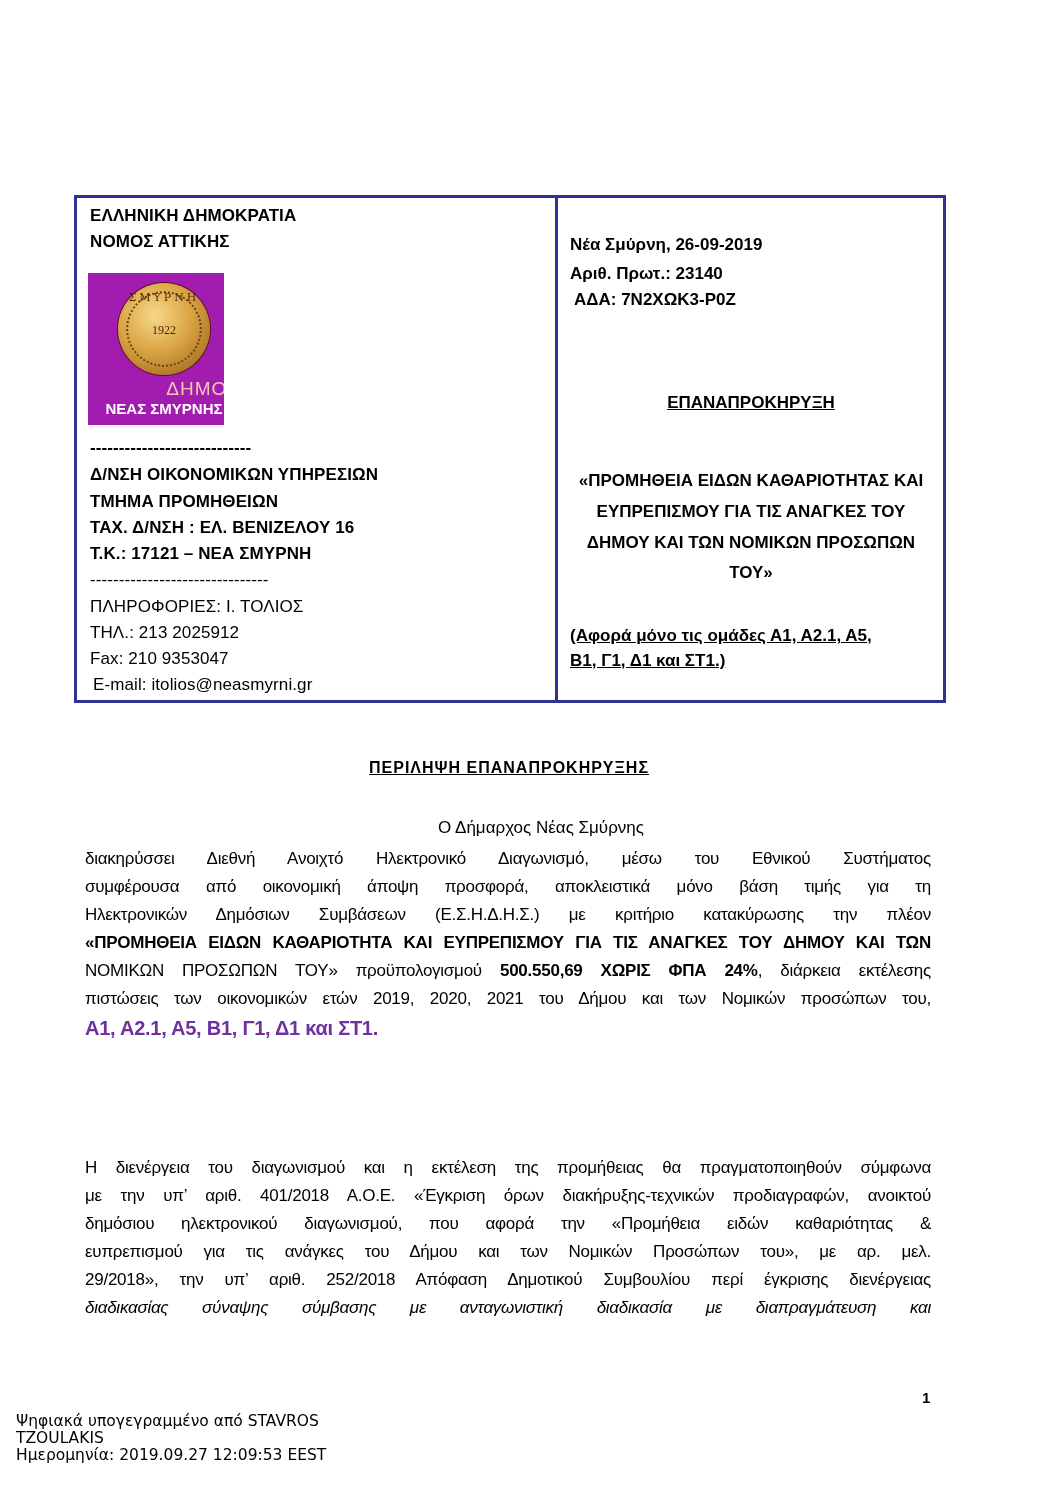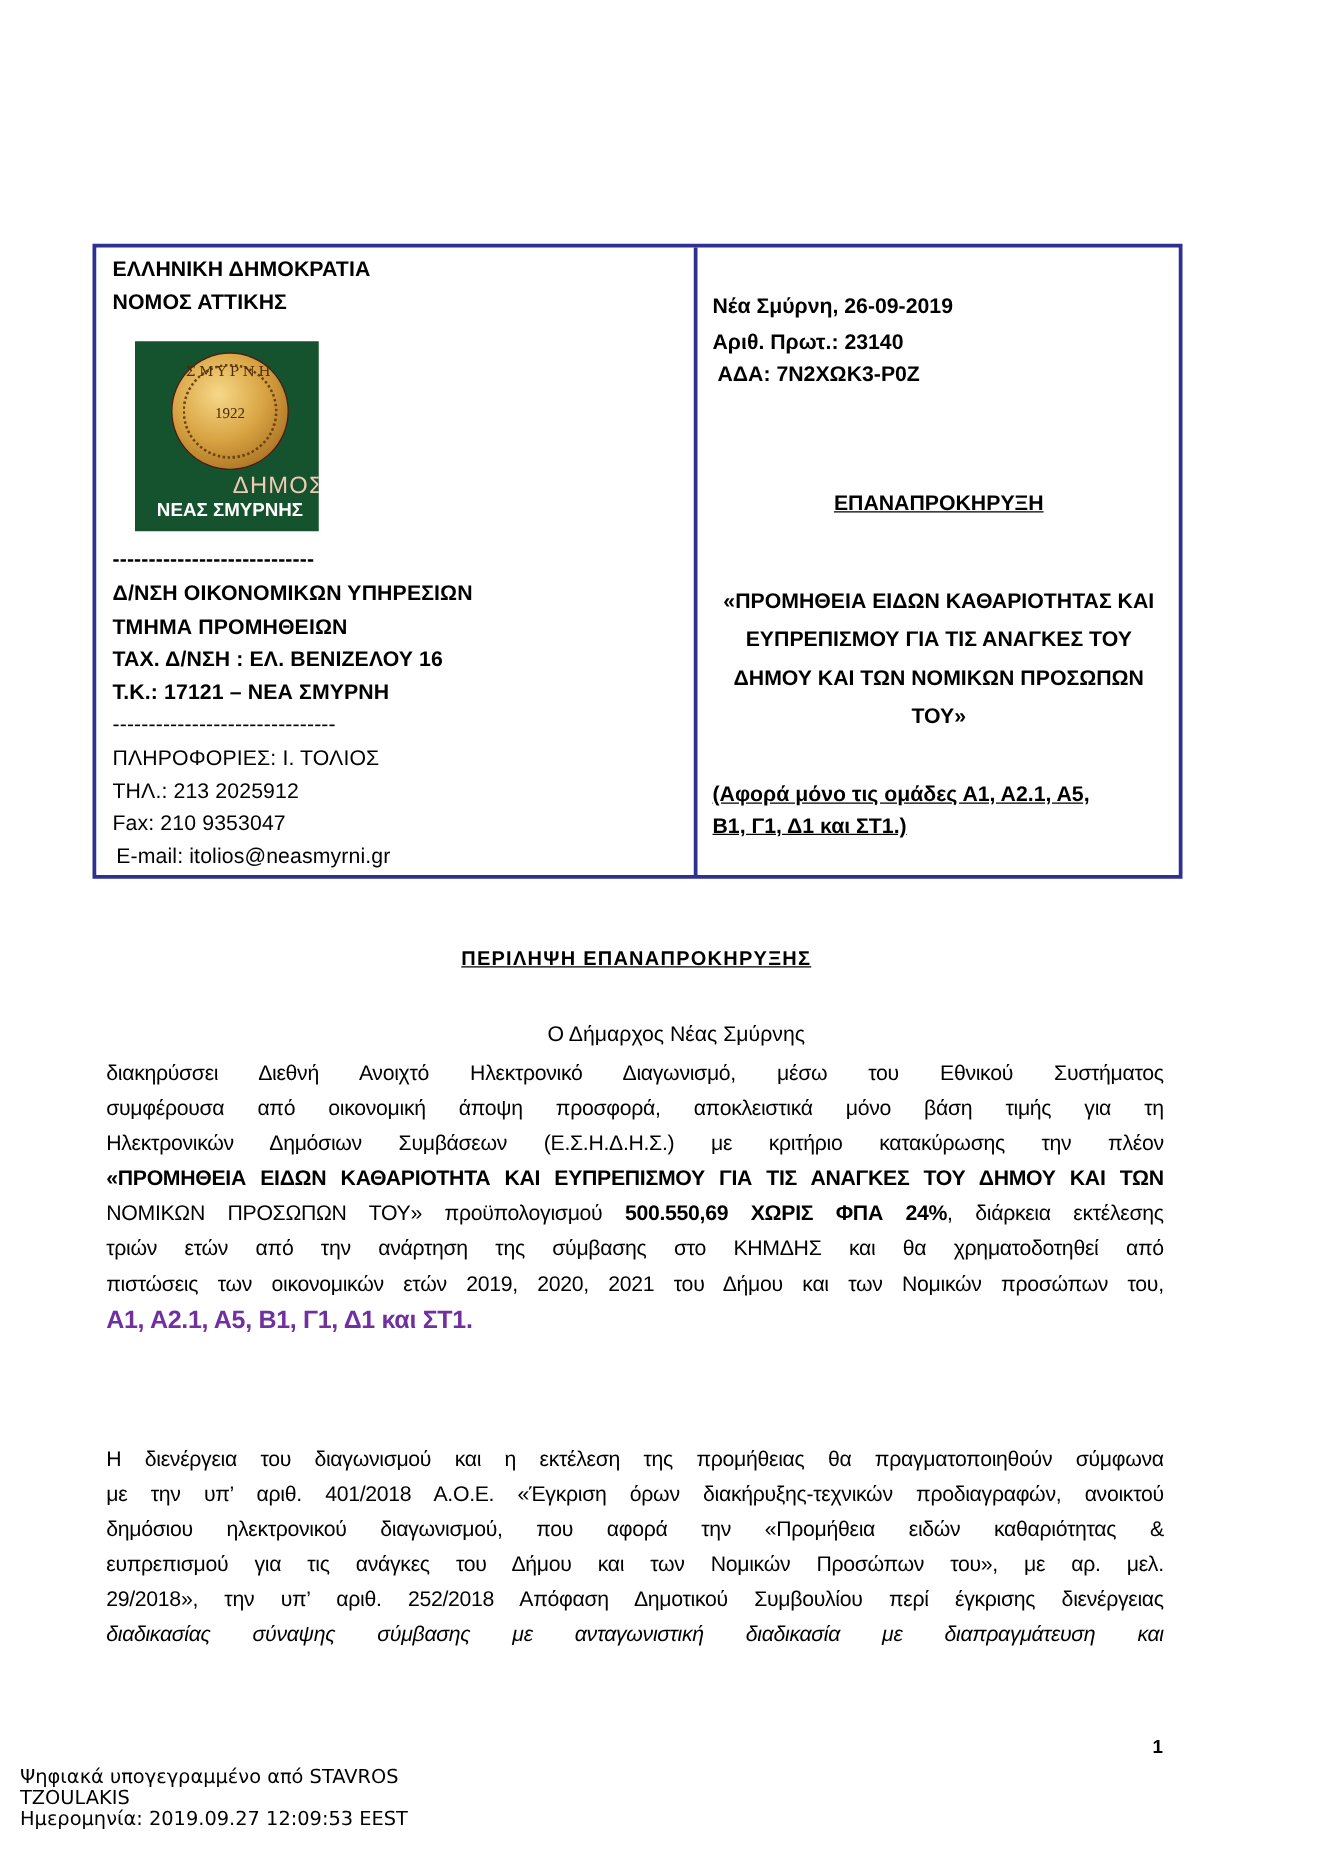--- a/index.html
+++ b/index.html
@@ -8,22 +8,22 @@
 
   .header-box { position: absolute; left: 74px; top: 195px; width: 866px; height: 502px;
                 border: 3px solid #2e3192; display: flex; }
   .left-col { width: 478px; border-right: 3px solid #2e3192; position: relative; }
   .right-col { flex: 1; position: relative; }
 
   .hl { position: absolute; left: 13px; font-weight: bold; font-size: 17px; line-height: 20px;
         white-space: nowrap; letter-spacing: 0.1px; }
   .hl.normal { font-weight: normal; }
 
-  .logo { position: absolute; left: 11px; top: 75px; width: 147px; height: 152px;
-          background: #14532d; overflow: hidden; margin-left: 20px; }
+  .logo { position: absolute; left: 11px; top: 75px; width: 136px; height: 152px;
+          background: #a21caf; overflow: hidden; }
   .coin { position: absolute; left: 30px; top: 10px; width: 92px; height: 92px; border-radius: 50%;
           background: radial-gradient(circle at 40% 35%, #f6d889 0%, #d9a443 45%, #a56d1f 85%, #7a4c12 100%);
           box-shadow: 0 0 0 1px #5e1212; }
   .coin-inner { position: absolute; left: 8px; top: 8px; width: 72px; height: 72px; border-radius: 50%;
                 border: 2px dotted #6b4312; }
   .coin-text { position: absolute; left: 0; width: 92px; text-align: center; font-family: "DejaVu Serif", serif;
                color: #4a2a08; }
   .coin-top { top: 8px; font-size: 11px; letter-spacing: 3px; }
   .coin-year { top: 40px; font-size: 12px; font-family: Liberation Serif, serif; }
   .logo-dimos { position: absolute; left: 0; width: 152px; top: 105px; text-align: right;
@@ -102,21 +102,20 @@
 
 <div class="summary-title">ΠΕΡΙΛΗΨΗ ΕΠΑΝΑΠΡΟΚΗΡΥΞΗΣ</div>
 <div class="mayor">Ο Δήμαρχος Νέας Σμύρνης</div>
 
 <div class="para" style="top:845px">
   <span class="line">διακηρύσσει  Διεθνή Ανοιχτό Ηλεκτρονικό Διαγωνισμό, μέσω του Εθνικού Συστήματος</span>
   <span class="line">συμφέρουσα από οικονομική άποψη προσφορά, αποκλειστικά μόνο βάση τιμής για τη</span>
   <span class="line">Ηλεκτρονικών Δημόσιων Συμβάσεων (Ε.Σ.Η.Δ.Η.Σ.) με κριτήριο κατακύρωσης την πλέον</span>
   <span class="line bold">«ΠΡΟΜΗΘΕΙΑ ΕΙΔΩΝ ΚΑΘΑΡΙΟΤΗΤΑ ΚΑΙ ΕΥΠΡΕΠΙΣΜΟΥ ΓΙΑ ΤΙΣ ΑΝΑΓΚΕΣ ΤΟΥ ΔΗΜΟΥ ΚΑΙ ΤΩΝ</span>
   <span class="line"><span class="bold" style="font-weight:normal">ΝΟΜΙΚΩΝ ΠΡΟΣΩΠΩΝ ΤΟΥ» προϋπολογισμού </span><span class="bold">500.550,69 ΧΩΡΙΣ ΦΠΑ 24%</span><span>, διάρκεια εκτέλεσης</span></span>
-  <span class="line">τριών ετών  από την ανάρτηση της σύμβασης στο ΚΗΜΔΗΣ και  θα χρηματοδοτηθεί από</span>
   <span class="line">πιστώσεις των οικονομικών ετών 2019, 2020, 2021 του Δήμου και των Νομικών προσώπων του,</span>
   <span class="line last purple" style="height:30px">Α1, Α2.1, Α5, Β1, Γ1, Δ1 και ΣΤ1.</span>
 </div>
 
 <div class="para" style="top:1154px">
   <span class="line">Η διενέργεια του διαγωνισμού και η εκτέλεση της προμήθειας θα πραγματοποιηθούν σύμφωνα</span>
   <span class="line">με την υπ’ αριθ. 401/2018 Α.Ο.Ε. «Έγκριση όρων διακήρυξης-τεχνικών προδιαγραφών, ανοικτού</span>
   <span class="line">δημόσιου ηλεκτρονικού διαγωνισμού, που αφορά την «Προμήθεια ειδών καθαριότητας &amp;</span>
   <span class="line">ευπρεπισμού για τις ανάγκες του Δήμου και των Νομικών Προσώπων του», με αρ. μελ.</span>
   <span class="line">29/2018»,  την υπ’ αριθ. 252/2018 Απόφαση Δημοτικού Συμβουλίου περί έγκρισης διενέργειας</span>

